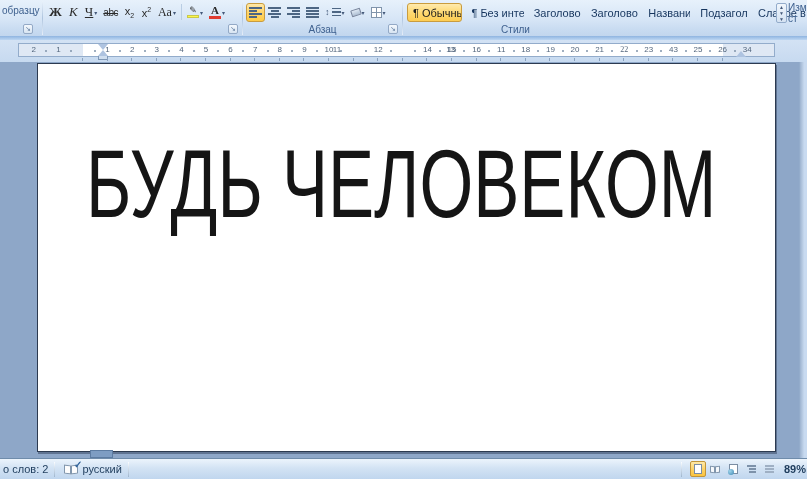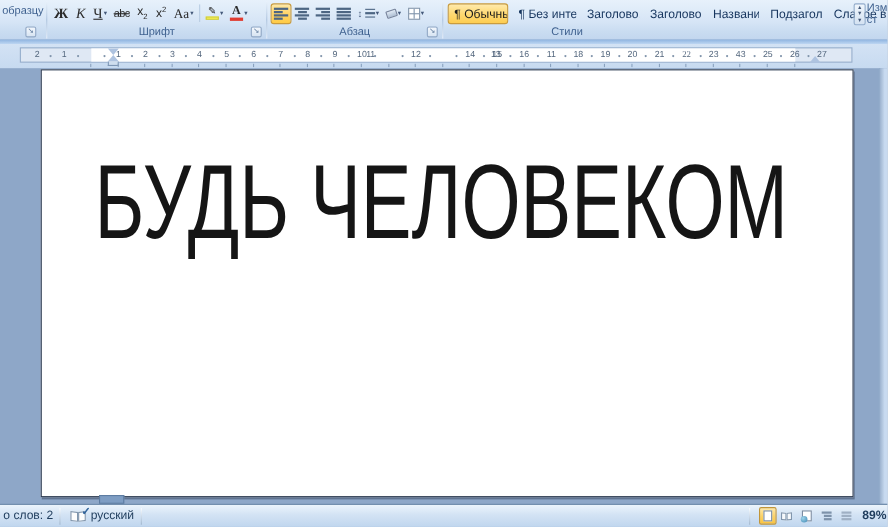--- a/index.html
+++ b/index.html
@@ -186,21 +186,20 @@
           <span class="dd">▾</span>
         </span>
         <span class="rbtn">
           <span class="stack">
               <span class="fcA">А</span>
               <span class="bar red"></span>
             </span>
           <span class="dd">▾</span>
         </span>
       </div>
-      <div class="grp-label">Шрифт</div>
       <span class="launcher">↘</span>
     </div>
 
     <div class="gsep"></div>
 
     <div class="grp paragraph" style="width:157px;">
       <div class="btn-row">
         <span class="rbtn selected">
             <span class="al left">
               <i></i>
@@ -318,21 +317,21 @@
         <span class="rnum" style="left: 482.2px;">11</span>
         <span class="rnum" style="left: 506.8px;">18</span>
         <span class="rnum" style="left: 531.4px;">19</span>
         <span class="rnum" style="left: 556px;">20</span>
         <span class="rnum" style="left: 580.6px;">21</span>
         <span class="rnum" style="left: 605.2px; font-family: Liberation Serif, serif;">22</span>
         <span class="rnum" style="left: 629.8px;">23</span>
         <span class="rnum" style="left: 654.4px;">43</span>
         <span class="rnum" style="left: 679px;">25</span>
         <span class="rnum" style="left: 703.6px;">26</span>
-        <span class="rnum" style="left: 728.2px;">27</span>
+        <span class="rnum" style="left: 728.2px;">34</span>
         <span class="rdot" style="left: 27.1px;"></span>
         <span class="rdot" style="left: 51.7px;"></span>
         <span class="rdot" style="left: 76.3px;"></span>
         <span class="rdot" style="left: 100.9px;"></span>
         <span class="rdot" style="left: 125.5px;"></span>
         <span class="rdot" style="left: 150.1px;"></span>
         <span class="rdot" style="left: 174.7px;"></span>
         <span class="rdot" style="left: 199.3px;"></span>
         <span class="rdot" style="left: 223.9px;"></span>
         <span class="rdot" style="left: 248.5px;"></span>

